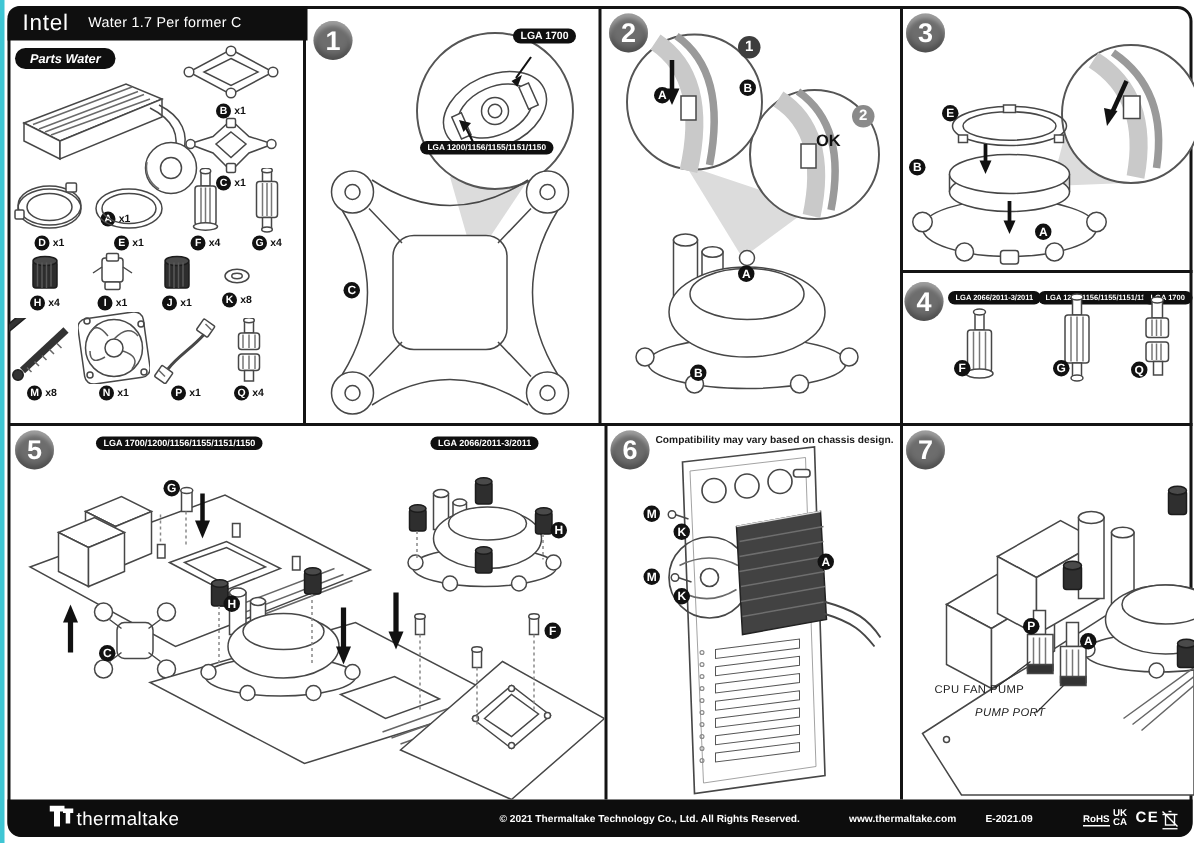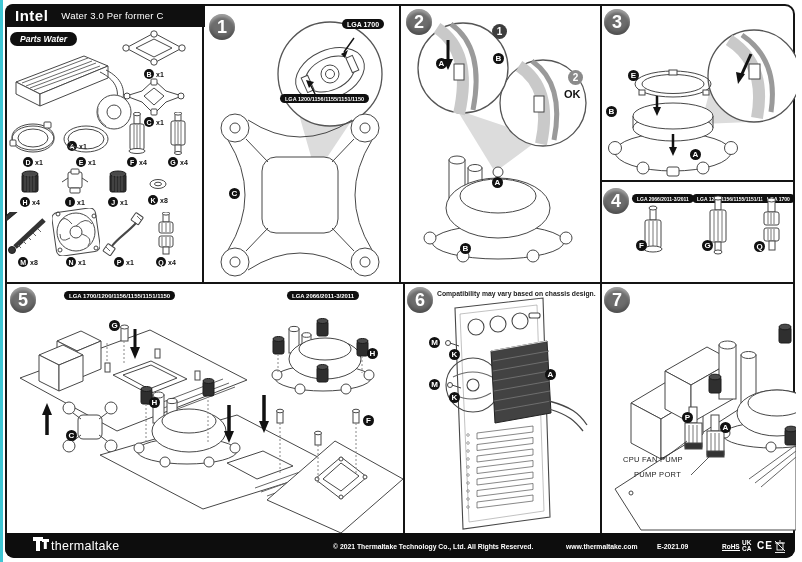--- a/index.html
+++ b/index.html
@@ -3,21 +3,21 @@
 <meta charset="utf-8">
 <style>
   html,body{margin:0;padding:0;background:#e8e8e8;}
   #page{position:relative;width:802px;height:562px;background:#fff;font-family:"Liberation Sans",sans-serif;overflow:hidden;}
   .abs{position:absolute;}
   #accent-strip{left:0;top:0;width:3px;height:562px;}
   #page-border{left:5px;top:4px;width:790px;height:554px;border:2px solid #141414;border-radius:10px;box-sizing:border-box;}
   .divider{background:#141414;}
   
   #header-bar{left:5px;top:4px;width:200px;height:23px;background:#0f0f0f;border-radius:8px 0 0 0;color:#fff;display:flex;align-items:center;}
-  #brand{font-size:15px;font-weight:bold;margin-left:10px;letter-spacing:.5px;}
+  #brand{font-size:15px;font-weight:normal;margin-left:10px;letter-spacing:.5px;}
   #product{font-size:9.5px;margin-left:13px;letter-spacing:.2px;}
   #parts-pill{left:10px;top:32px;background:#0f0f0f;color:#fff;font-size:8.5px;font-weight:bold;font-style:italic;padding:2px 10px;border-radius:8px;}
   
   .numbadge{width:26px;height:26px;border-radius:50%;background:#6d6d6d;color:#fff;font-weight:bold;font-size:18px;display:flex;align-items:center;justify-content:center;box-shadow:inset 0 3px 3px rgba(255,255,255,.35), inset 0 -3px 4px rgba(0,0,0,.3);}
   .cl{width:11px;height:11px;border-radius:50%;background:#111;color:#fff;font-size:8px;font-weight:bold;display:flex;align-items:center;justify-content:center;line-height:1;}
   .pill{background:#0f0f0f;color:#fff;font-weight:bold;border-radius:7px;padding:1.5px 5px;white-space:nowrap;}
   .pill.f55{font-size:5.5px;}
   .pill.f5{font-size:5px;}
   .pill.f6{font-size:6px;}
   .pill.f7{font-size:7px;}
@@ -49,21 +49,21 @@
 
   <div class="abs divider" style="left:202px;top:5px;width:1.5px;height:277px;"></div>
   <div class="abs divider" style="left:399px;top:5px;width:1.5px;height:277px;"></div>
   <div class="abs divider" style="left:600px;top:5px;width:1.5px;height:528px;"></div>
   <div class="abs divider" style="left:6px;top:282px;width:789px;height:1.5px;"></div>
   <div class="abs divider" style="left:600px;top:180px;width:195px;height:1.5px;"></div>
   <div class="abs divider" style="left:403px;top:282px;width:1.5px;height:251px;"></div>
 
   <div class="abs" id="header-bar">
     <span id="brand">Intel</span>
-    <span id="product">Water 3.0 Per former C</span>
+    <span id="product">Water 1.7 Per former C</span>
   </div>
   <div class="abs" id="parts-pill">Parts Water</div>
 
   <div class="abs part" style="left:12px;top:48px;width:130px;">
     <svg width="130" height="92" viewBox="0 0 130 92">
       <g stroke="#474747" fill="#fff" stroke-width="1">
         <polygon points="4,34 72,8 96,18 28,46"></polygon>
         <polygon points="4,34 28,46 28,58 4,46"></polygon>
         <polygon points="28,46 96,18 96,30 28,58"></polygon>
         <path d="M10,35 L76,10 M14,38 L80,13 M18,40 L84,15 M22,42 L88,18" stroke="#6a6a6a" fill="none"></path>
@@ -361,21 +361,21 @@
         <ellipse cx="74" cy="164" rx="7" ry="3.5"></ellipse>
       <ellipse cx="97" cy="204" rx="52" ry="30"></ellipse>
       <ellipse cx="97" cy="192" rx="38" ry="17"></ellipse>
       <circle cx="97" cy="168" r="5"></circle>
     </g>
   </svg>
   <span class="abs step" style="left:492px;top:24px;background:#3d3d3d;">1</span>
   <span class="abs step" style="left:568px;top:70px;background:#8a8a8a;">2</span>
   <span class="abs cl" style="left:436px;top:58px;">A</span>
   <span class="abs cl" style="left:493px;top:53px;">B</span>
-  <span class="abs oktext" style="left:564px;top:88px;">OK</span>
+  <span class="abs oktext" style="left:544px;top:88px;">OK</span>
   <span class="abs cl" style="left:492px;top:177px;">A</span>
   <span class="abs cl" style="left:460px;top:243px;">B</span>
 
   <div class="abs numbadge" style="left:604px;top:9px;">3</div>
   <svg class="abs" style="left:601px;top:4px;" width="195" height="175" viewBox="0 0 195 175">
     <polygon points="100,120 118,52 150,118" fill="#dcdcdc"></polygon>
     <circle cx="153" cy="72" r="46" fill="#fff" stroke="#555" stroke-width="1.3"></circle>
     <path d="M128,36 Q166,60 156,114" stroke="#c9c9c9" stroke-width="12" fill="none"></path>
     <path d="M141,31 Q178,56 170,108" stroke="#9a9a9a" stroke-width="5" fill="none"></path>
     <rect x="148" y="60" width="11" height="15" fill="#fff" stroke="#474747"></rect>
@@ -638,21 +638,21 @@
       <rect x="110" y="132" width="8" height="16"></rect>
       <rect x="106" y="148" width="17" height="24"></rect>
       <path d="M110,150 V170 M114,150 V170 M118,150 V170" stroke="#777" fill="none"></path>
       <rect x="106" y="168" width="17" height="6" fill="#333"></rect>
     </g>
     <path d="M62,176 L86,158 M90,192 L112,170" stroke="#333" stroke-width="0.8" fill="none"></path>
   </svg>
   <span class="abs cl" style="left:682px;top:412px;">P</span>
   <span class="abs cl" style="left:720px;top:422px;">A</span>
   <span class="abs porttext" style="left:623px;top:455px;">CPU FAN PUMP</span>
-  <span class="abs porttext" style="left:634px;top:470px;">PUMP PORT</span>
+  <span class="abs porttext" style="left:650px;top:470px;font-style:italic;">PUMP PORT</span>
 
   <div class="abs" id="footer-bar"></div>
   <svg class="abs" style="left:33px;top:537px;" width="16" height="18" viewBox="0 0 16 18">
     <path d="M0,0 h10 v4 h-3 v10 h-4 v-10 h-3 z" fill="#fff"></path>
     <path d="M9,2 h7 v3 h-2.2 v7 h-3 v-7 h-1.8 z" fill="#fff"></path>
   </svg>
   <span class="abs" id="brand-tt">thermaltake</span>
   <span class="abs" id="footer-copy">© 2021 Thermaltake Technology Co., Ltd. All Rights Reserved.</span>
   <span class="abs" id="footer-web">www.thermaltake.com</span>
   <span class="abs" id="footer-ed">E-2021.09</span>

